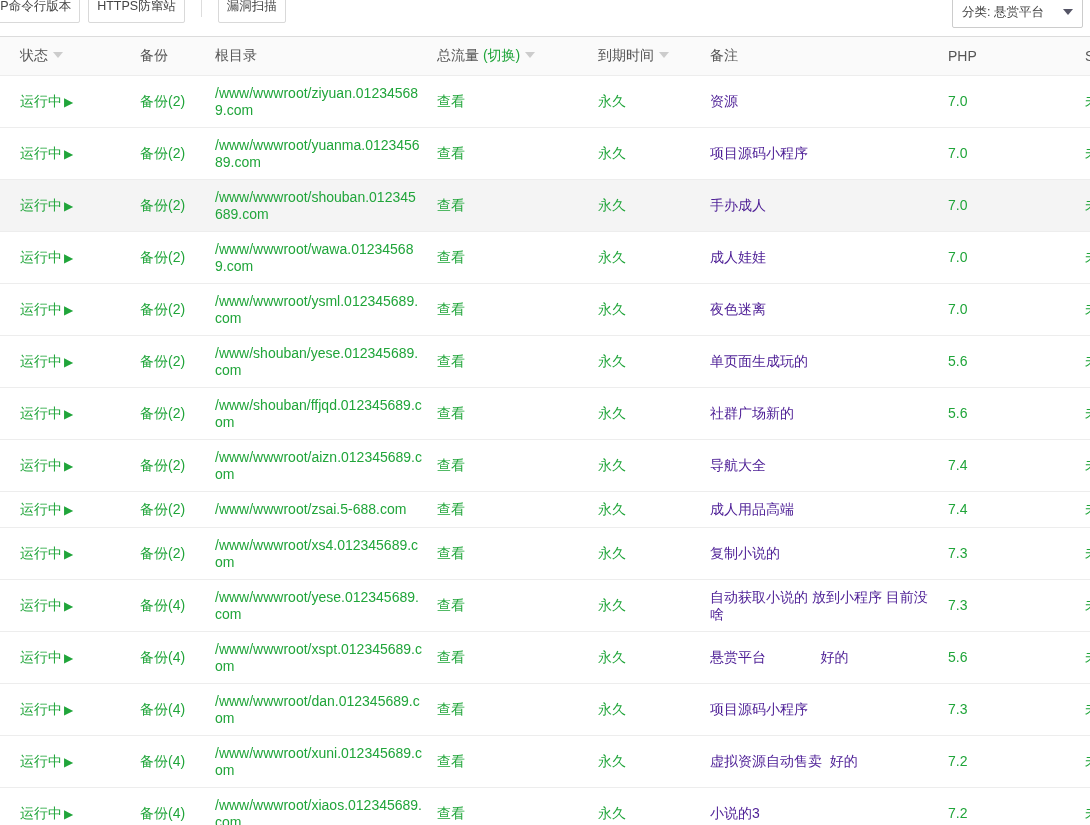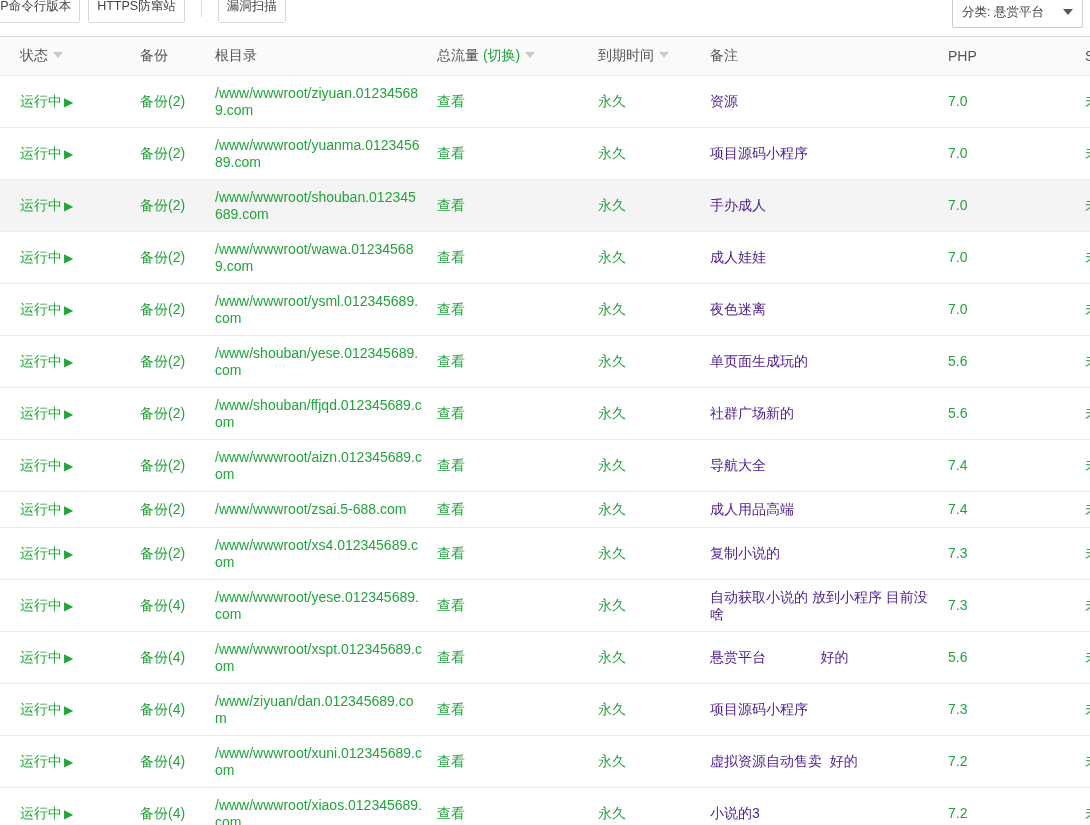--- a/index.html
+++ b/index.html
@@ -283,21 +283,21 @@
     <td class="c-note">悬赏平台              好的</td>
     <td><a class="glink">5.6</a></td>
     <td><a class="glink">未部署</a></td>
   </tr>
       <tr>
     <td class="pad-first">
       <span class="green status-link">运行中</span><span class="play-icon">▶</span>
     </td>
     <td><a class="glink">备份(4)</a></td>
     <td class="c-root">
-          <a class="glink">/www/ziyuan/dan.012345689.com</a>
+          <a class="glink">/www/wwwroot/dan.012345689.com</a>
         </td>
     <td><a class="glink">查看</a></td>
     <td><a class="glink">永久</a></td>
     <td class="c-note">项目源码小程序</td>
     <td><a class="glink">7.3</a></td>
     <td><a class="glink">未部署</a></td>
   </tr>
       <tr>
     <td class="pad-first">
       <span class="green status-link">运行中</span><span class="play-icon">▶</span>

